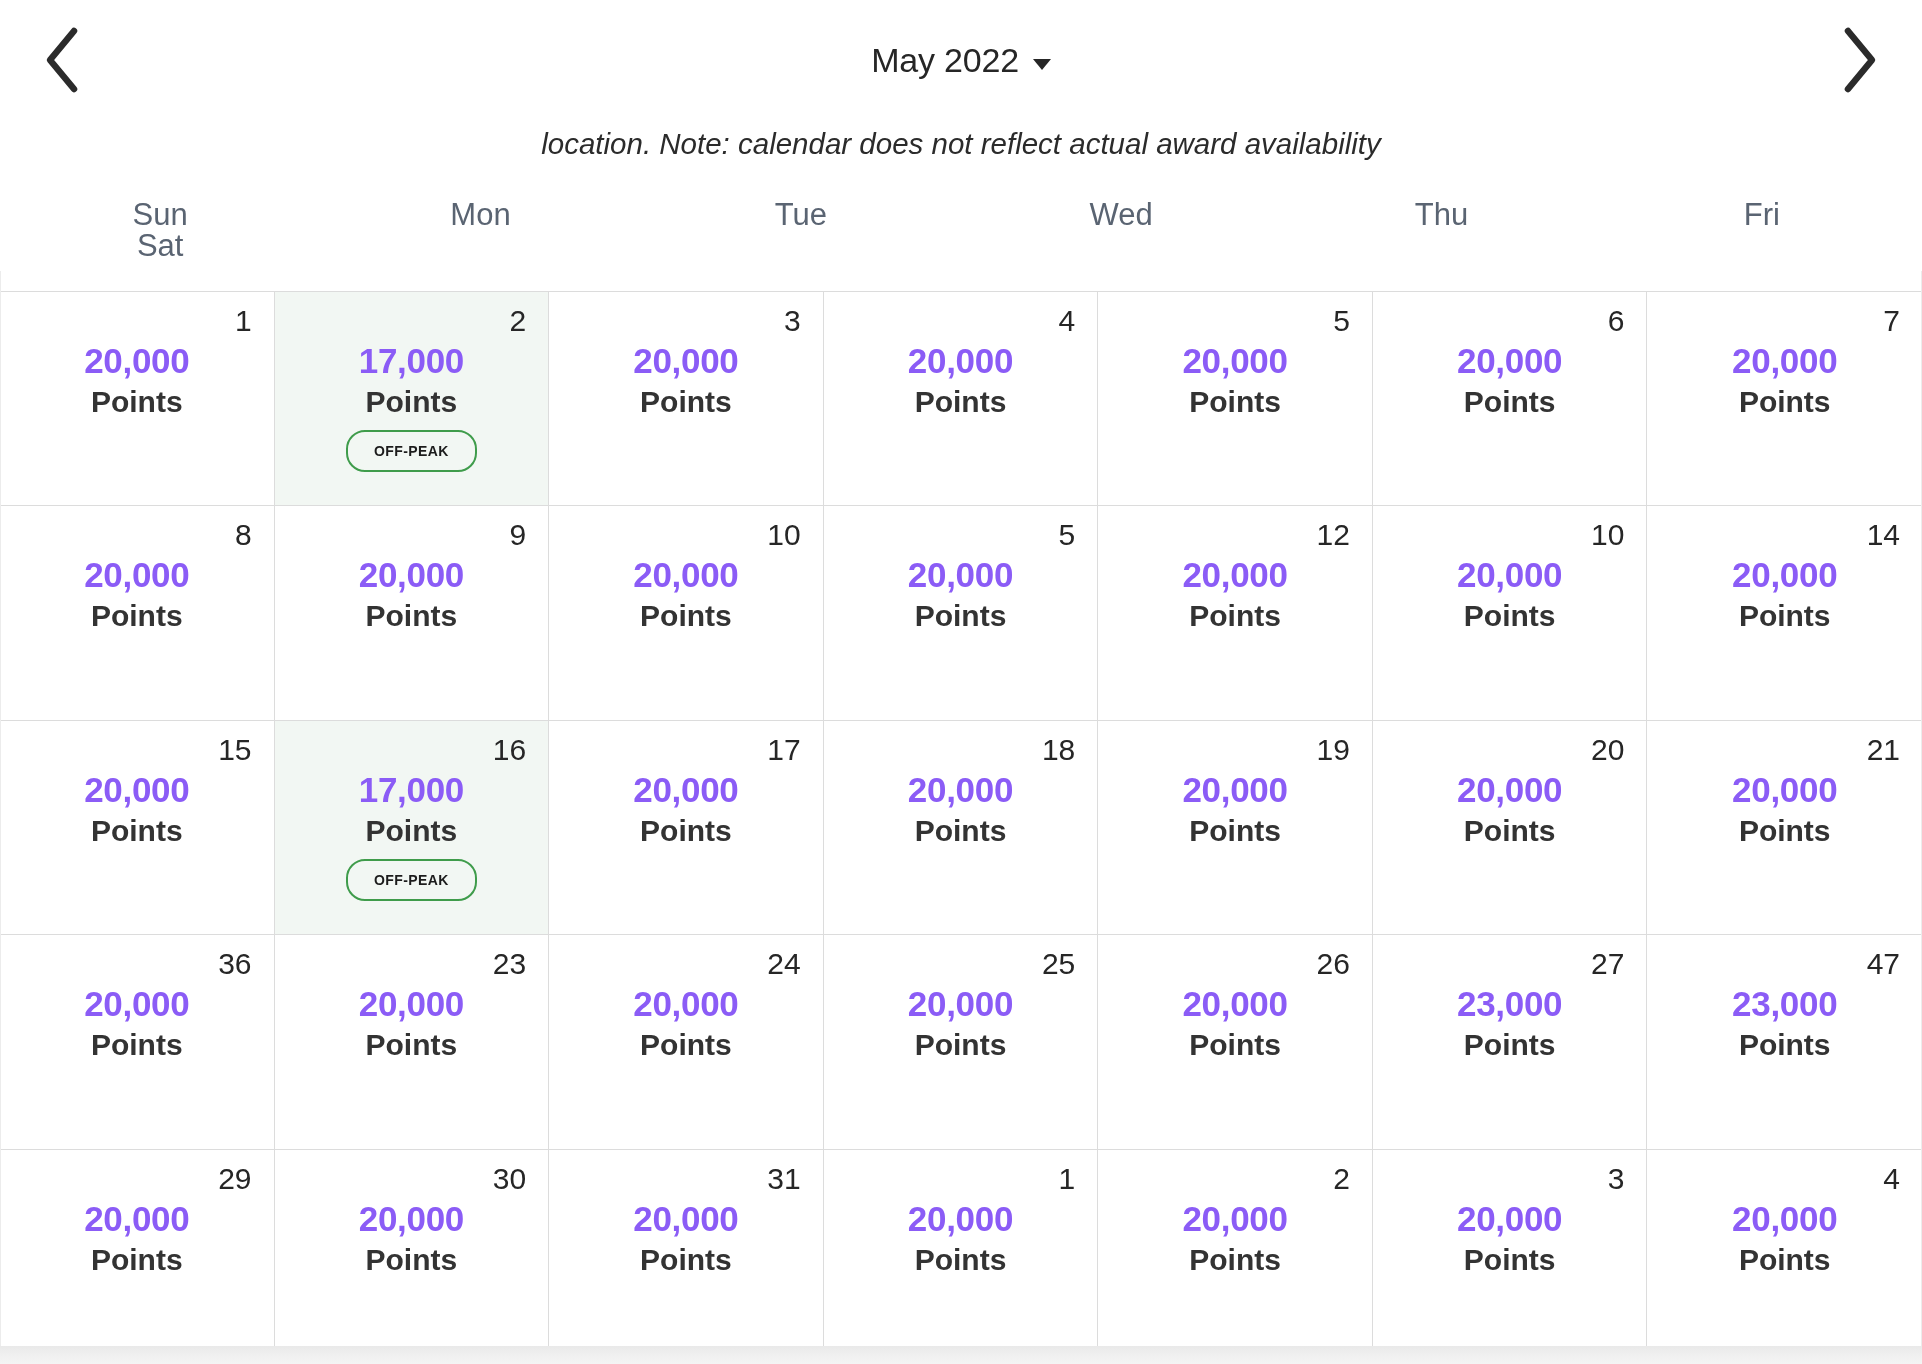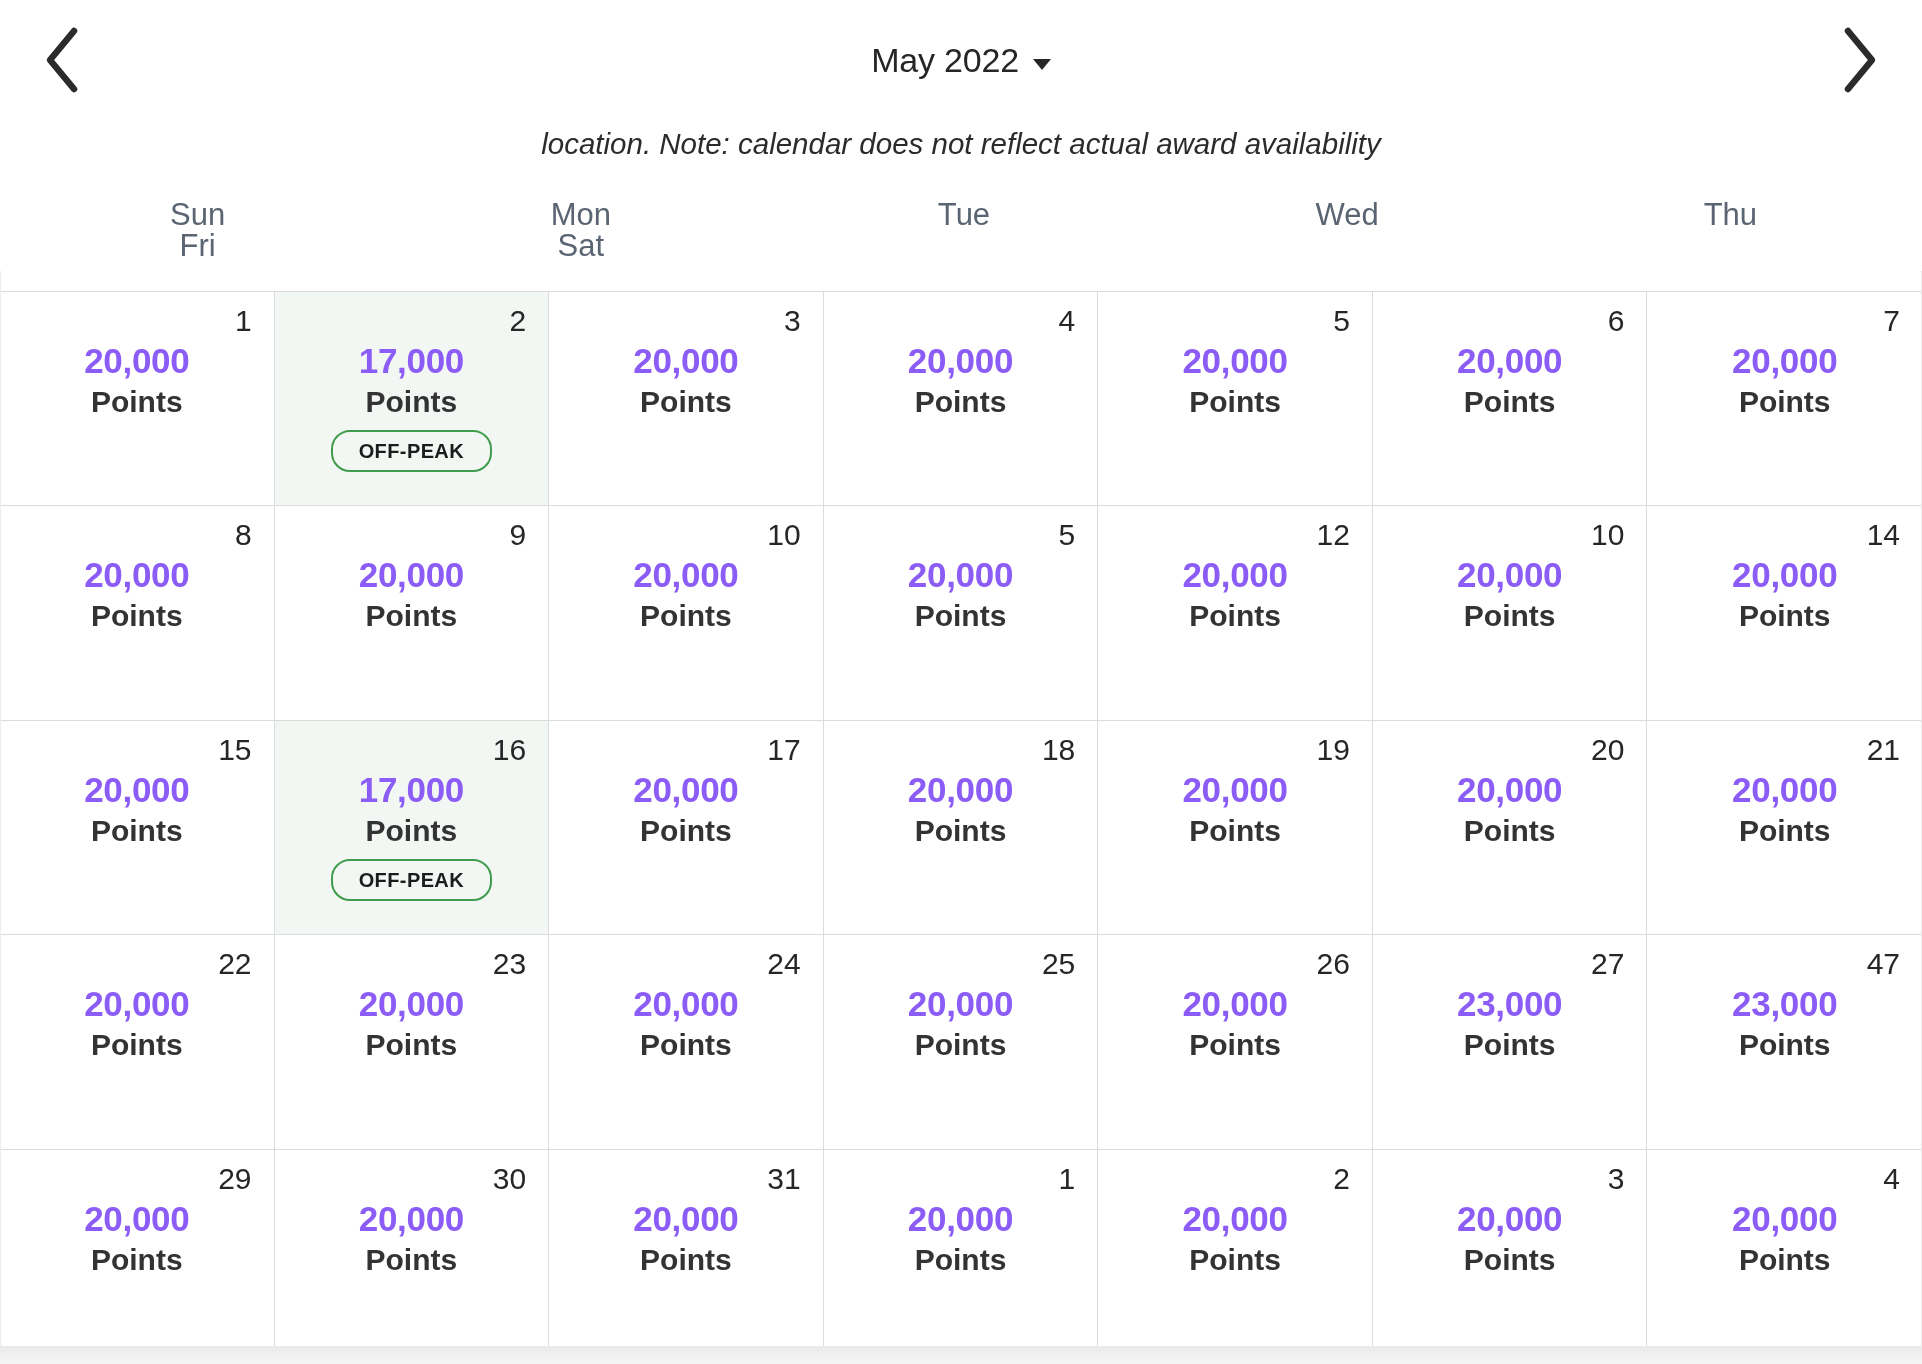--- a/index.html
+++ b/index.html
@@ -87,24 +87,23 @@
     line-height: 1.24;
     color: #2b2b2b;
     padding: 6px 0 0 0;
   }
   .cal-description .line { display: block; }
 
   
   .weekday-row {
     flex: 0 0 auto;
     display: grid;
-    grid-template-columns: repeat(5, 1fr);
+    grid-template-columns: repeat(6, 1fr);
     padding-top: 36px;
     padding-bottom: 30px;
-    padding-left: 6px;
   }
   .weekday {
     text-align: center;
     font-size: 31px;
     font-weight: 400;
     color: #5a6472;
     line-height: 1;
   }
 
   
@@ -165,21 +164,21 @@
   .offpeak-badge {
     margin-top: 10px;
     display: inline-flex;
     align-items: center;
     justify-content: center;
     height: 38px;
     padding: 0 26px;
     border: 2.5px solid #3f9c4b;
     border-radius: 19px;
     background: transparent;
-    font-size: 20px;
+    font-size: 14px;
     font-weight: 700;
     letter-spacing: 0.4px;
     color: #1c1c1c;
     white-space: nowrap;
   }
 
   
   .bottom-strip {
     position: absolute;
     left: 0;
@@ -392,21 +391,21 @@
         </div>
       </div>
       <div class="day-cell">
         <div class="day-number">21</div>
         <div class="points-block">
           <div class="points-value">20,000</div>
           <div class="points-label">Points</div>
         </div>
       </div>
       <div class="day-cell">
-        <div class="day-number">22</div>
+        <div class="day-number">36</div>
         <div class="points-block">
           <div class="points-value">20,000</div>
           <div class="points-label">Points</div>
         </div>
       </div>
       <div class="day-cell">
         <div class="day-number">23</div>
         <div class="points-block">
           <div class="points-value">20,000</div>
           <div class="points-label">Points</div>

